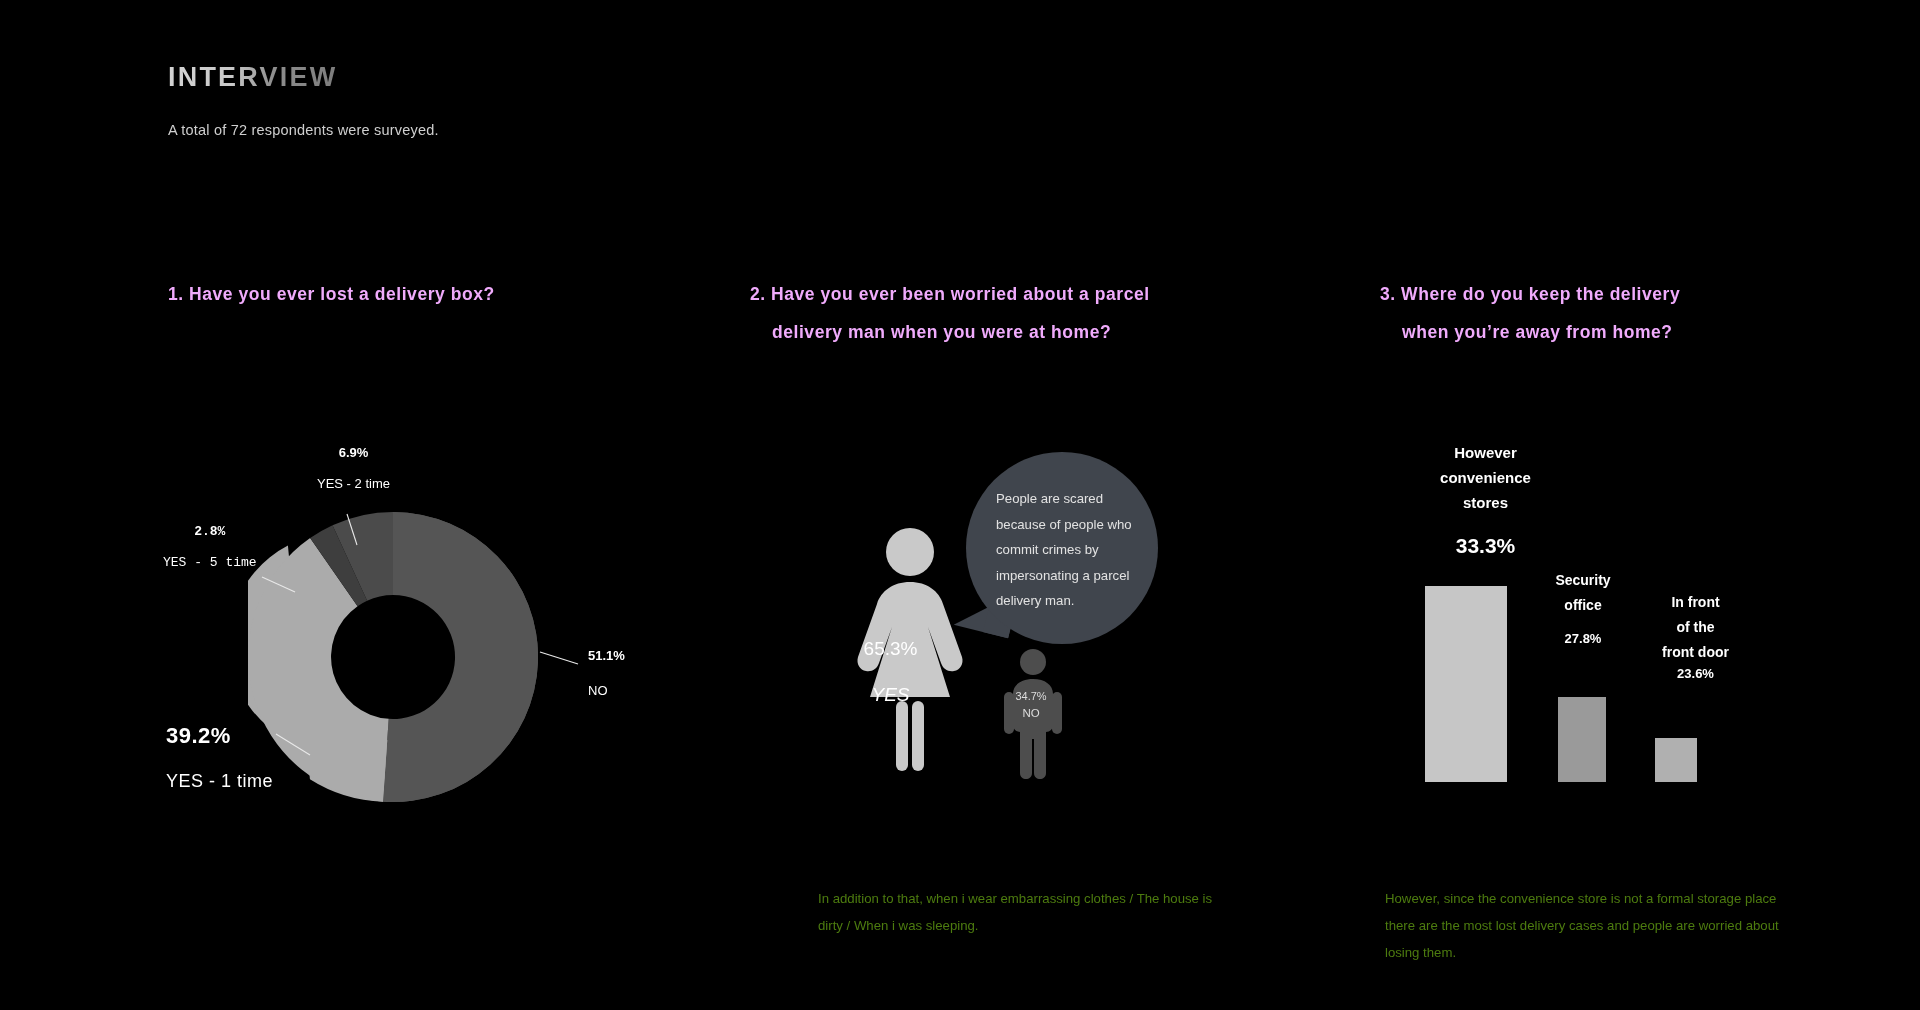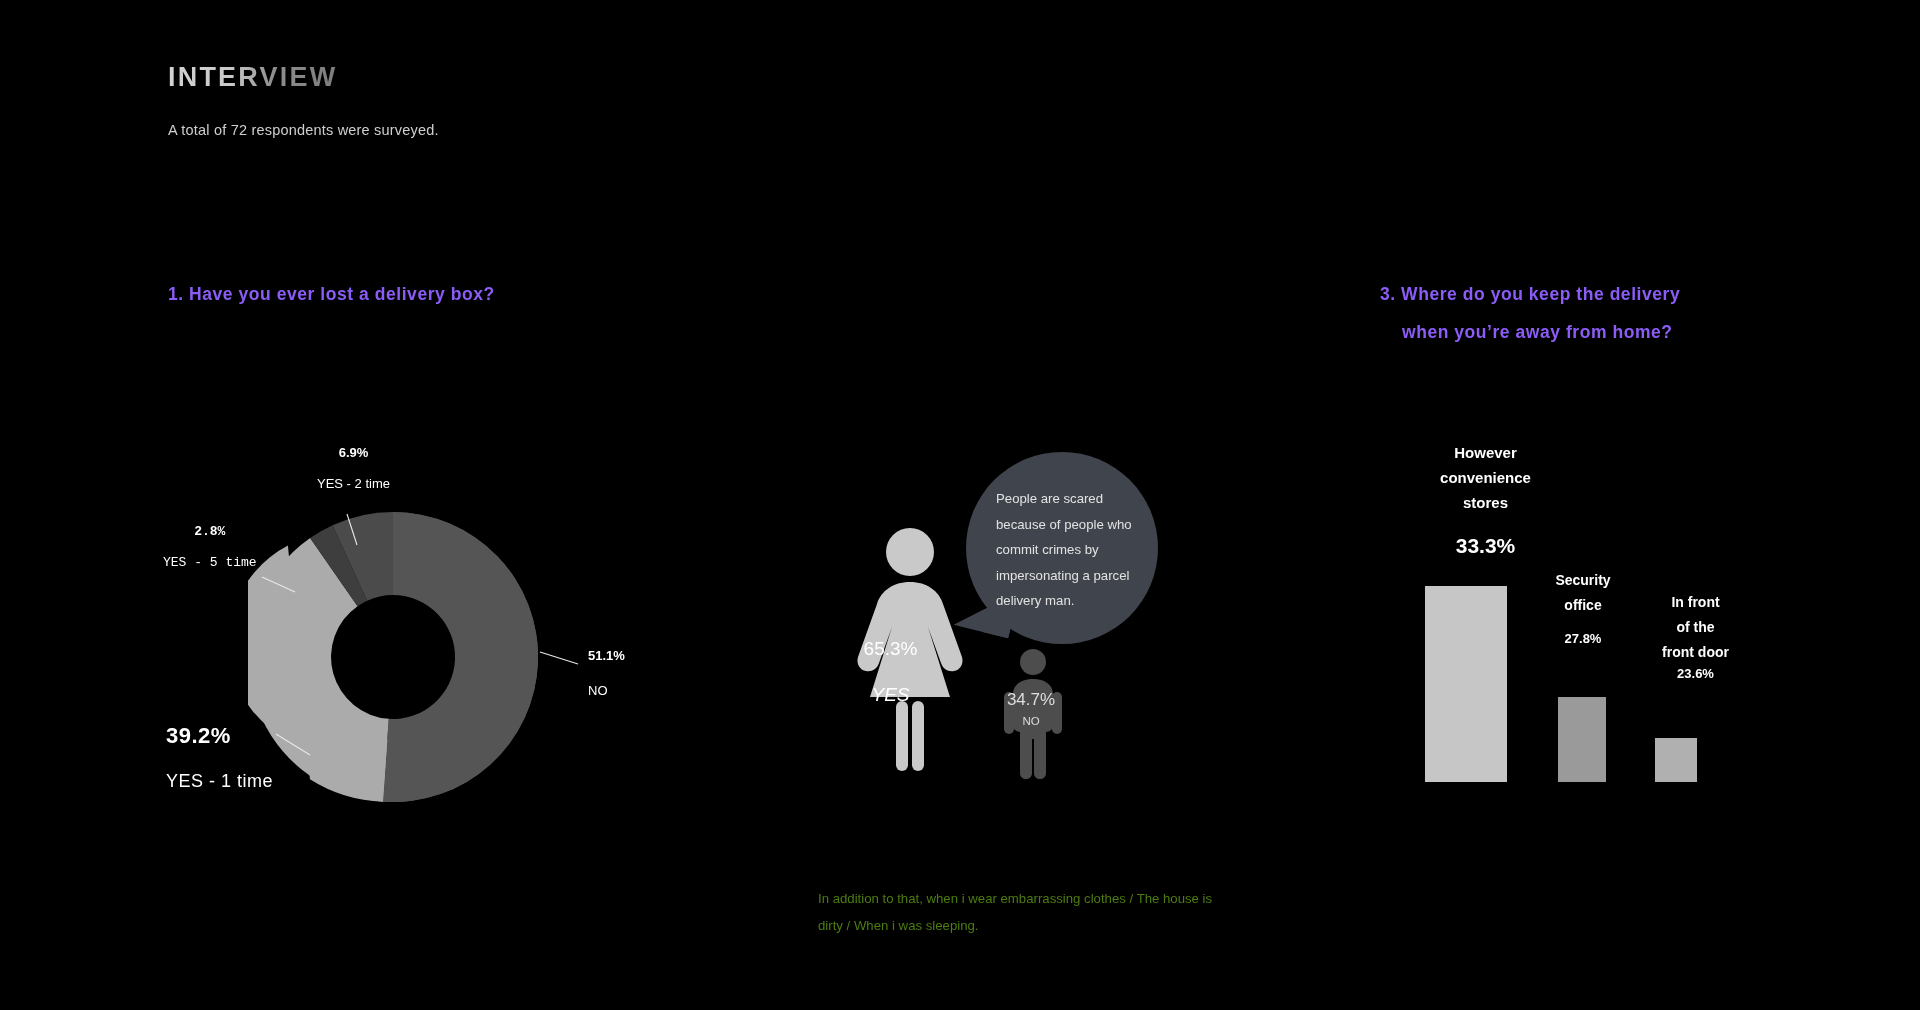--- a/index.html
+++ b/index.html
@@ -21,21 +21,21 @@
     white-space:nowrap;
   }
   .page-subtitle {
     position:absolute; left:168px; top:122px;
     font-size:14.5px; color:#cfcfcf; letter-spacing:.2px; white-space:nowrap;
   }
 
   
   .q-head {
     position:absolute; font-size:17.5px; font-weight:bold;
-    color:#8b5cf6; letter-spacing:.55px; line-height:38px;
+    color:#f0abfc; letter-spacing:.55px; line-height:38px;
   }
   .q-head .l2 { display:block; padding-left:22px; }
   #q1-head { left:168px; top:275px; }
   #q2-head { left:750px; top:275px; }
   #q3-head { left:1380px; top:275px; }
 
   
   .donut-wrap { position:absolute; left:248px; top:512px; width:290px; height:290px; }
   .donut-svg  { display:block; width:290px; height:290px; }
 
@@ -64,21 +64,21 @@
   
   .people { position:absolute; left:820px; top:520px; width:320px; height:260px; }
   .fig-female { position:absolute; left:30px; top:6px; }
   .fig-male   { position:absolute; left:178px; top:128px; }
 
   .fig-text { position:absolute; color:#fff; text-align:center; white-space:nowrap; }
   #female-text { left:848px; top:638px; width:85px; }
   #female-text .pct  { font-size:19px; display:block; }
   #female-text .ans  { font-size:19px; display:block; margin-top:24px;font-style:italic; }
   #male-text   { left:1001px; top:690px; width:60px; }
-  #male-text .pct  { font-size:17px; display:block; color:#ddd; }
+  #male-text .pct  { font-size:11px; display:block; color:#ddd; }
   #male-text .ans  { font-size:11.5px; display:block; margin-top:5px; color:#ddd; }
 
   .bubble {
     position:absolute; left:966px; top:452px;
     width:192px; height:192px; border-radius:50%;
     background:#40454d;
   }
   .bubble-tail {
     position:absolute; left:957px; top:598px;
     width:0; height:0;
@@ -117,20 +117,24 @@
 </head>
 <body>
 
 <div class="stage">
 
   <div class="page-title">INTERVIEW</div>
   <div class="page-subtitle">A total of 72 respondents were surveyed.</div>
 
   <div class="q-head" id="q1-head">
     <span>1. Have you ever lost a delivery box?</span>
+  </div>
+  <div class="q-head" id="q2-head">
+    <span>2. Have you ever been worried about a parcel</span>
+    <span class="l2">delivery man when you were at home?</span>
   </div>
   <div class="q-head" id="q3-head">
     <span>3. Where do you keep the delivery</span>
     <span class="l2">when you’re away from home?</span>
   </div>
 
   <div class="donut-wrap">
     <svg class="donut-svg" viewBox="0 0 290 290">
 
       <path fill="#555555" d="M 145 0
@@ -239,14 +243,15 @@
   </div>
 
   <div class="bar-label" style="left:1638px; top:590px; width:115px; font-size:14px;">
     <span class="cat">In front</span>
     <span class="cat">of the</span>
     <span class="cat">front door</span>
     <span class="val" style="font-size:13px; margin-top:1px;">23.6%</span>
   </div>
 
   <div class="footnote" id="foot-2">In addition to that, when i wear embarrassing clothes / The house is dirty / When i was sleeping.</div>
+  <div class="footnote" id="foot-3">However, since the convenience store is not a formal storage place there are the most lost delivery cases and people are worried about losing them.</div>
 
 </div>
 
 </body></html>

